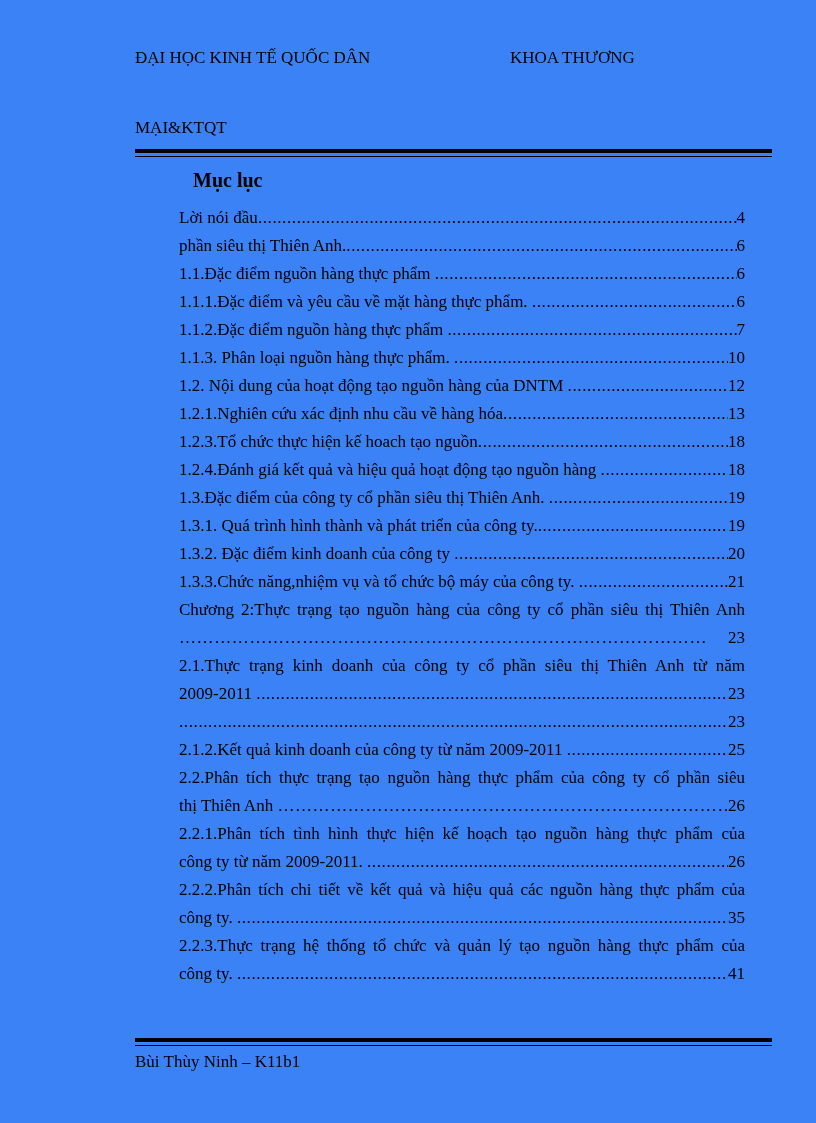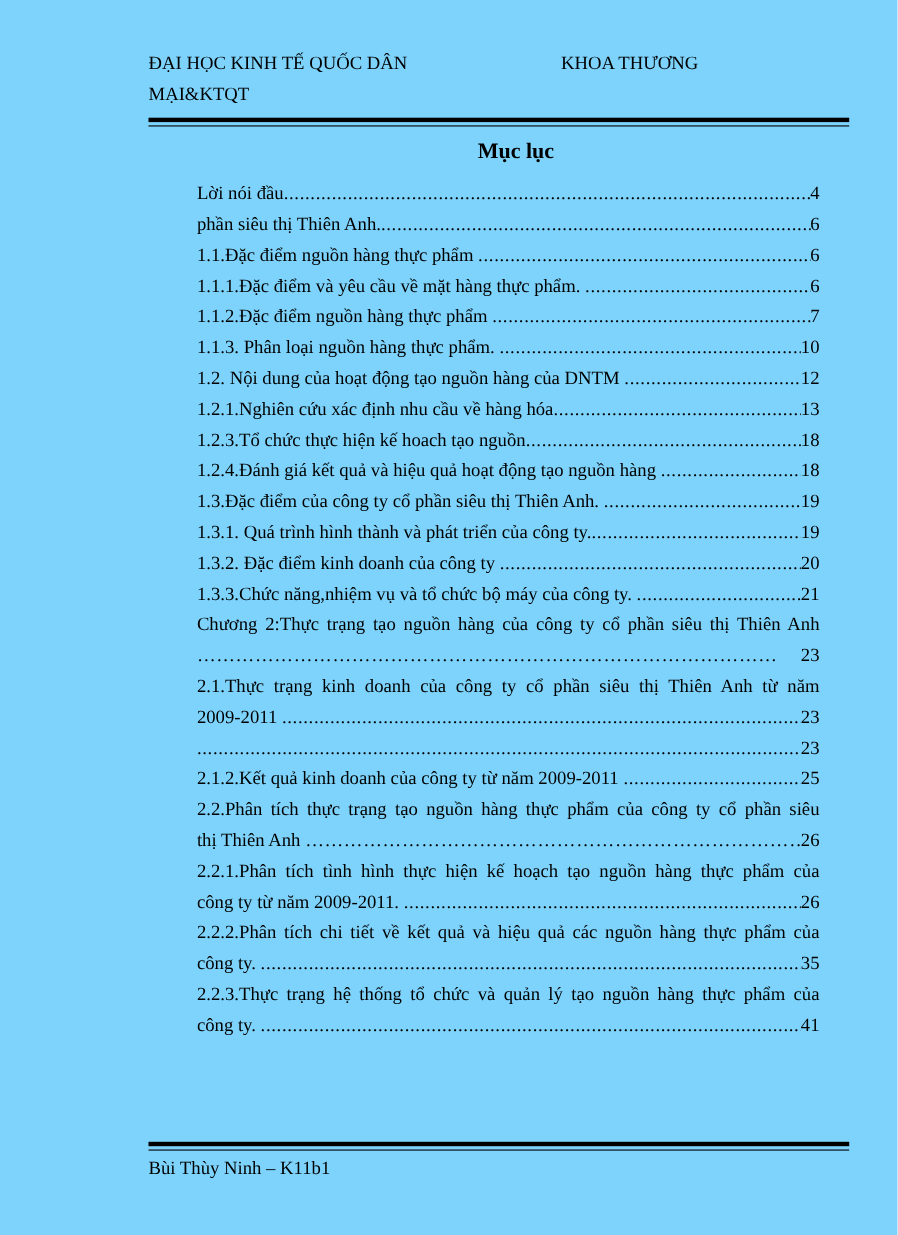--- a/index.html
+++ b/index.html
@@ -2,46 +2,46 @@
 <html lang="vi"><head>
 <meta charset="utf-8">
 <style>
   html, body { margin: 0; padding: 0; background: #ffffff; }
   .page {
     position: relative;
     width: 816px;
     height: 1123px;
     box-sizing: border-box;
     padding: 44px 71px 0 135px;
-    background: #7dd3fc;
+    background: #3b82f6;
     color: #000000;
     font-family: "Liberation Serif", "DejaVu Serif", serif;
     font-size: 17px;
     overflow: hidden;
   }
   
   .header-line1 {
     position: relative;
     line-height: 28px;
     white-space: nowrap;
   }
   .faculty1 { position: absolute; left: 375px; top: 0; }
-  .header-line2 { line-height: 28px; }
+  .header-line2 { line-height: 28px; margin-top: 42px; }
   .rule {
     height: 3px;
     border-top: 4px solid #000;
     border-bottom: 1px solid #000;
     margin-right: -27px;
   }
   .header .rule { margin-top: 7px; }
   
   .title {
     margin: 10px 0 11px 0;
     padding-left: 58px;
-    text-align: center;
+    text-align: left;
     font-size: 20px;
     font-weight: bold;
     line-height: 26px;
   }
   
   .toc { }
   .line {
     display: flex;
     align-items: baseline;
     line-height: 28px;

